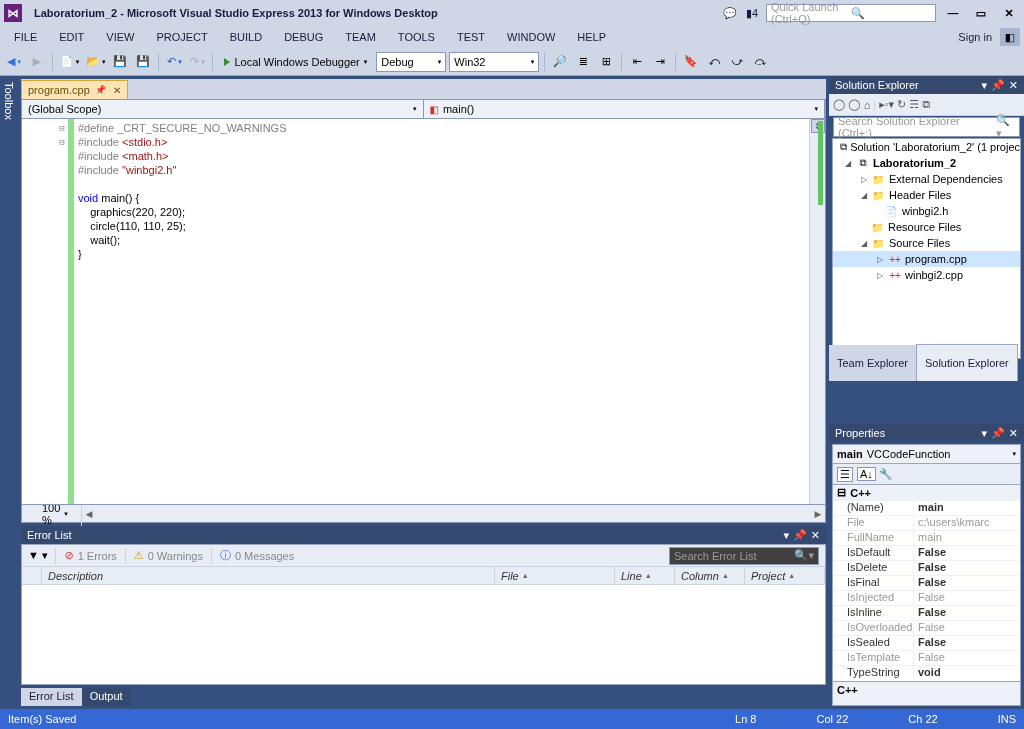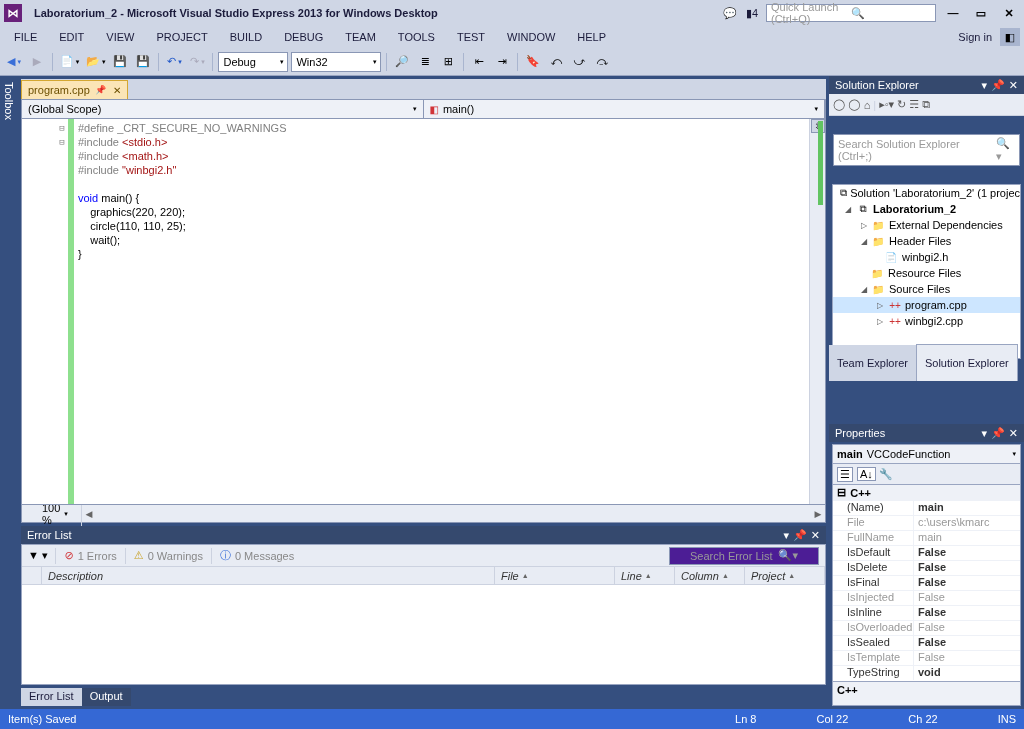--- a/index.html
+++ b/index.html
@@ -50,33 +50,33 @@
 .zoom-row { height: 18px; background: #e8ecf4; border: 1px solid #8a97b5; border-top: none; display: flex; align-items: center; }
 .zoom { width: 60px; display: flex; align-items: center; padding: 0 20px; border-right: 1px solid #ccd2e0; }
 .zoom::after { content: "▾"; font-size: 7px; margin-left: 4px; }
 .hscroll { flex: 1; background: #e8ecf4; height: 14px; display: flex; align-items: center; }
 .hscroll .arrow { width: 14px; text-align: center; color: #666; font-size: 9px; }
 .panel-hdr { background: #35496e; color: #fff; height: 18px; display: flex; align-items: center; padding: 0 6px; }
 .panel-hdr .sp { margin-left: auto; display: flex; gap: 4px; font-size: 9px; }
 .error-list { background: #e8ecf4; border: 1px solid #99a5c1; display: flex; flex-direction: column; flex: 1; }
 .el-filter { height: 22px; border-bottom: 1px solid #ccd2e0; display: flex; align-items: center; gap: 8px; padding: 0 6px; }
 .el-badge { display: flex; align-items: center; gap: 4px; color: #888; }
-.el-search { margin-left: auto; width: 150px; height: 18px; border: 1px solid #8a97b5; background: #4c1d95; display: flex; align-items: center; padding: 0 20px; color: #999; }
+.el-search { margin-left: auto; width: 150px; height: 18px; border: 1px solid #8a97b5; background: #404040; display: flex; align-items: center; padding: 0 4px; color: #999; }
 .el-headers { height: 18px; display: flex; border-bottom: 1px solid #ccd2e0; font-style: italic; }
 .el-col { border-right: 1px solid #ccd2e0; padding: 0 6px; display: flex; align-items: center; gap: 3px; color: #333; }
 .el-col .asc { font-size: 7px; color: #666; }
 .bottom-tabs { height: 19px; display: flex; align-items: flex-end; background: transparent; margin-top: 2px; }
 .btab { height: 18px; padding: 2px 8px; background: #cfd6e5; color: #1b1b3b; }
 .btab.active { background: #35496e; color: #fff; }
 .statusbar { height: 20px; background: #3568d4; color: #fff; display: flex; align-items: center; padding: 0 8px; gap: 60px; }
 .statusbar .fill { flex: 1; }
 
 .sln-panel { flex: 1; display: flex; flex-direction: column; min-height: 0; }
 .sln-tb { height: 22px; background: #e8ecf4; border-bottom: 1px solid #ccd2e0; display: flex; align-items: center; padding: 0 4px; gap: 3px; font-size: 10px; color: #555; }
-.sln-search { height: 32px; margin: 18px 4px; border: 1px solid #8a97b5; background: #fff; display: flex; align-items: center; padding: 0 4px; color: #999; }
+.sln-search { height: 20px; margin: 1px 4px; border: 1px solid #8a97b5; background: #fff; display: flex; align-items: center; padding: 0 4px; color: #999; }
 .sln-tree { flex: 1; background: #fff; border: 1px solid #99a5c1; margin: 0 3px; overflow: auto; font-size: 11px; }
 .tree-row { display: flex; align-items: center; height: 16px; padding-left: 4px; gap: 3px; }
 .tree-row.sel { background: #cde6ff; }
 .tree-exp { width: 10px; font-size: 8px; color: #606060; text-align:center; }
 .tree-icon { width: 14px; text-align: center; font-size: 10px; }
 .tree-label { white-space: nowrap; }
 .tree-label.bold { font-weight: bold; }
 .sln-tabs { height: 20px; display: flex; align-items: flex-end; margin-top: 2px; }
 .sln-tab { padding: 12px 8px; background: #cfd6e5; color: #1b1b3b; }
 .sln-tab.active { background: #e8ecf4; border: 1px solid #99a5c1; border-bottom: none; }
@@ -134,20 +134,25 @@
   <div class="tbtn" style="color:#aab">▶</div>
   <div class="tsep"></div>
   <div class="tbtn tdrop">📄</div>
   <div class="tbtn tdrop">📂</div>
   <div class="tbtn" style="color:#2158c9">💾</div>
   <div class="tbtn" style="color:#2158c9">💾</div>
   <div class="tsep"></div>
   <div class="tbtn tdrop" style="color:#2158c9">↶</div>
   <div class="tbtn tdrop" style="color:#aab">↷</div>
   <div class="tsep"></div>
+  <div class="start-btn">
+    <div class="tri"></div>
+    <span>Local Windows Debugger</span>
+    <span style="font-size:7px">▾</span>
+  </div>
   <div class="combo" style="width:70px">
       <span>Debug</span>
     </div>
   <div class="combo" style="width:90px">
       <span>Win32</span>
     </div>
   <div class="tsep"></div>
   <div class="tbtn">🔎</div>
   <div class="tbtn">≣</div>
   <div class="tbtn">⊞</div>

